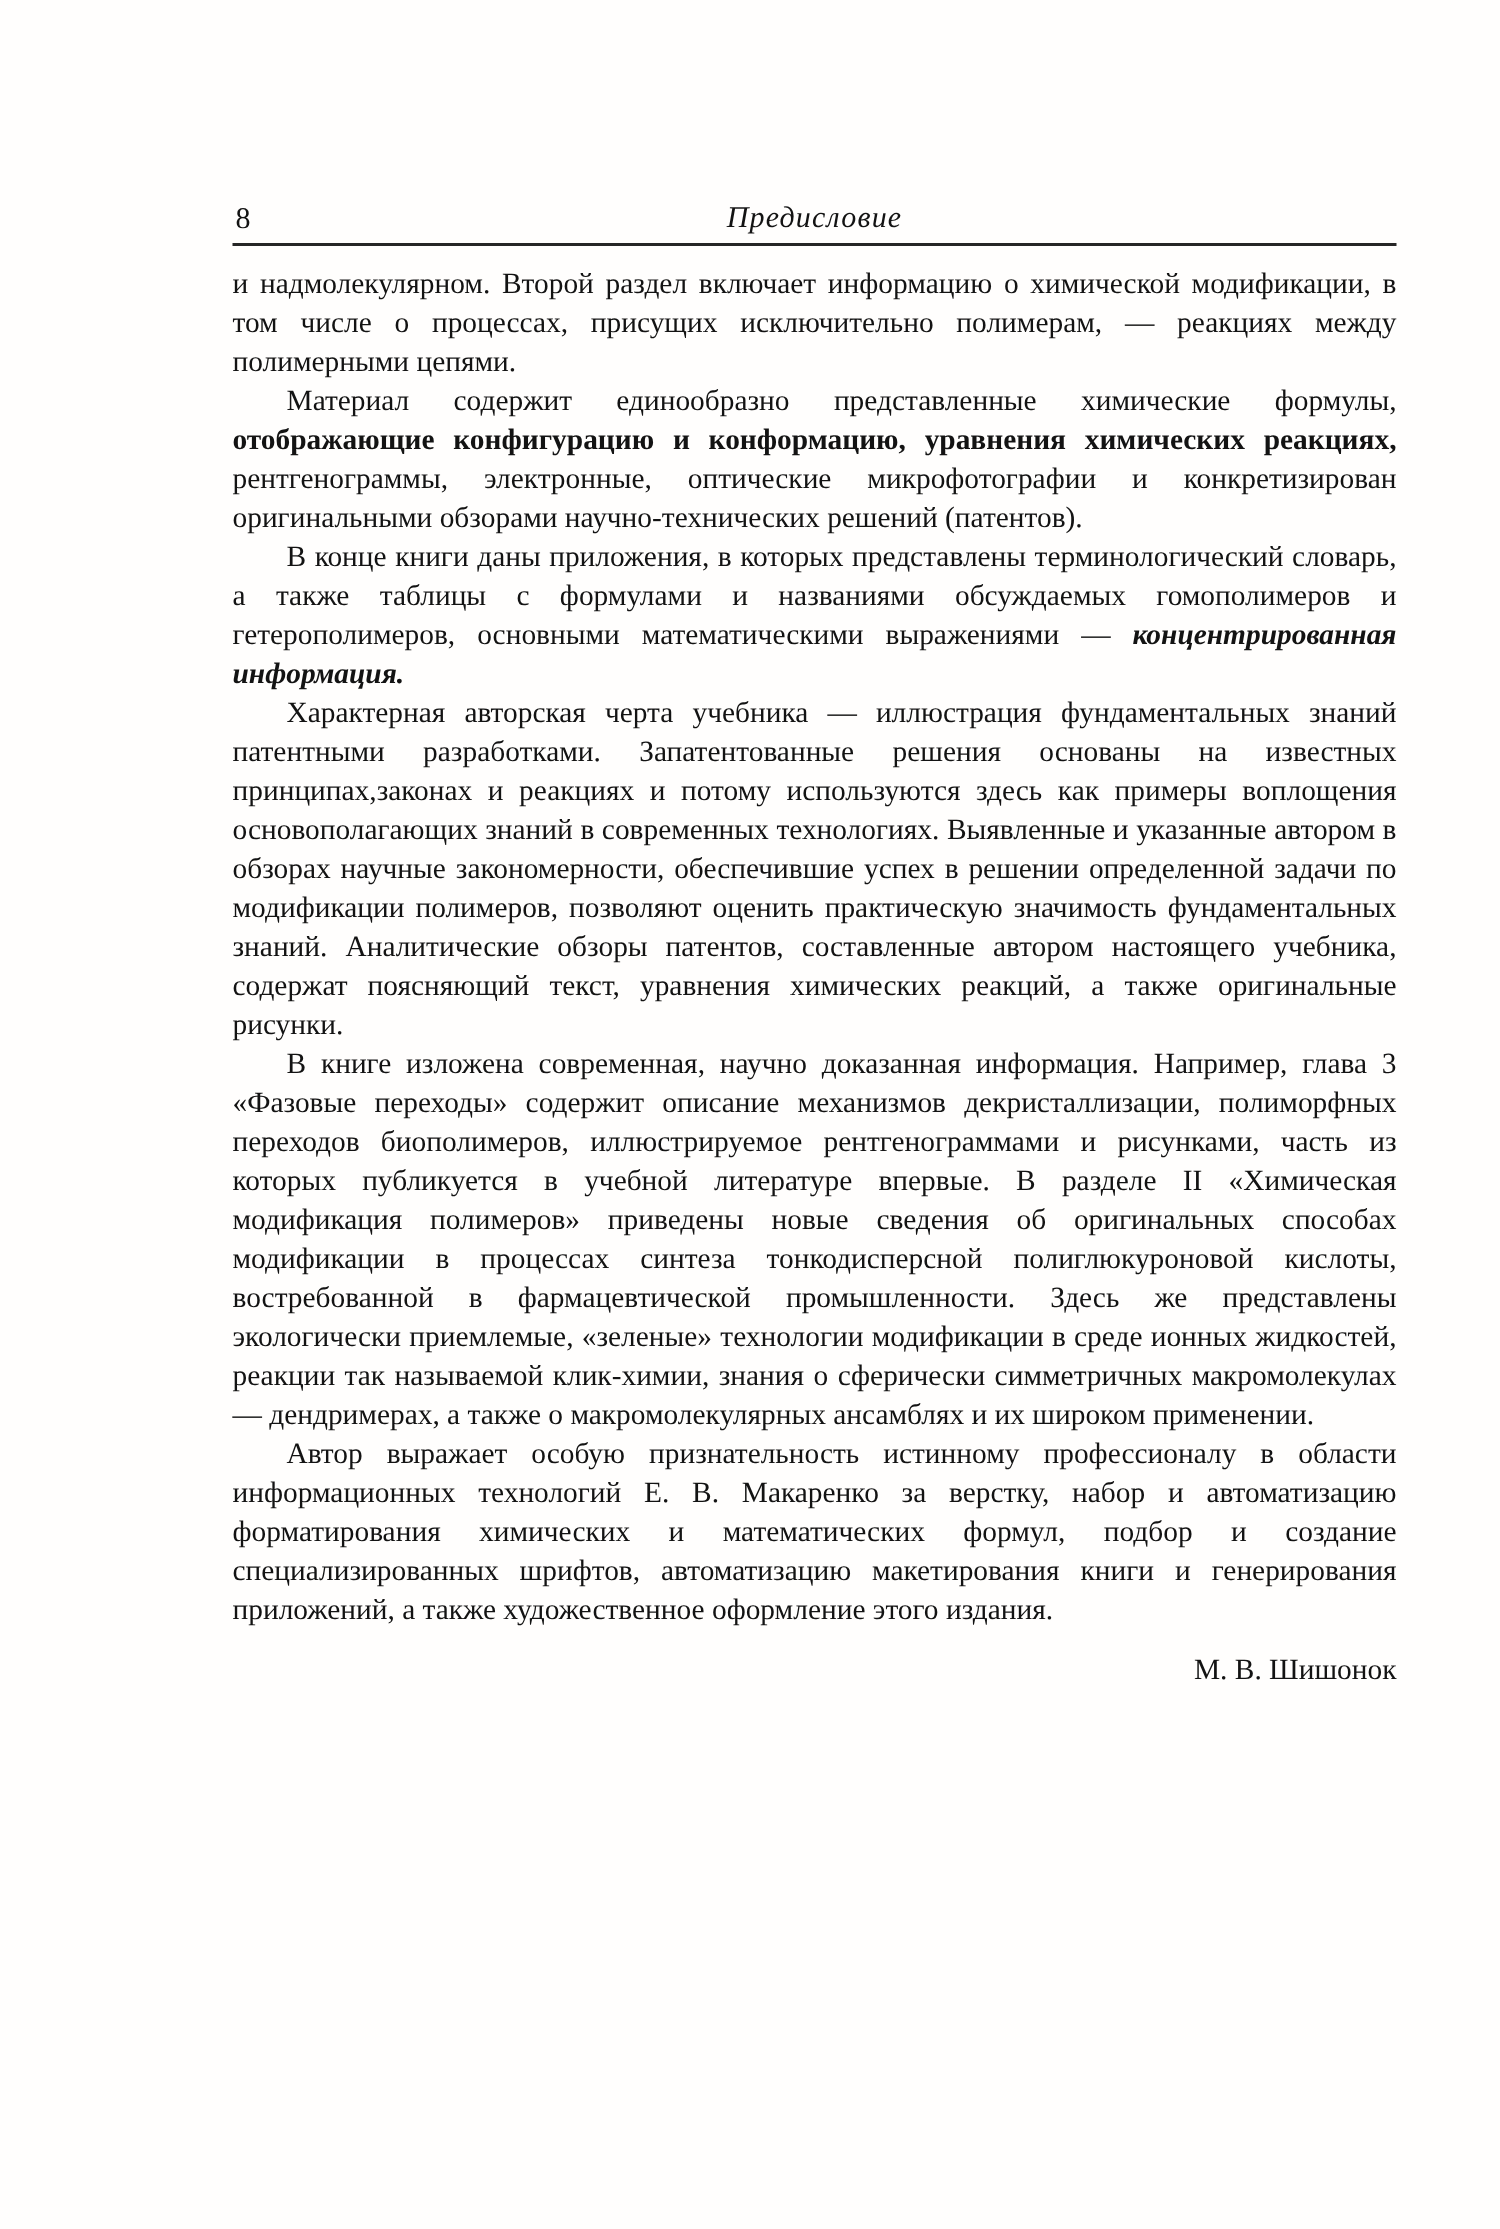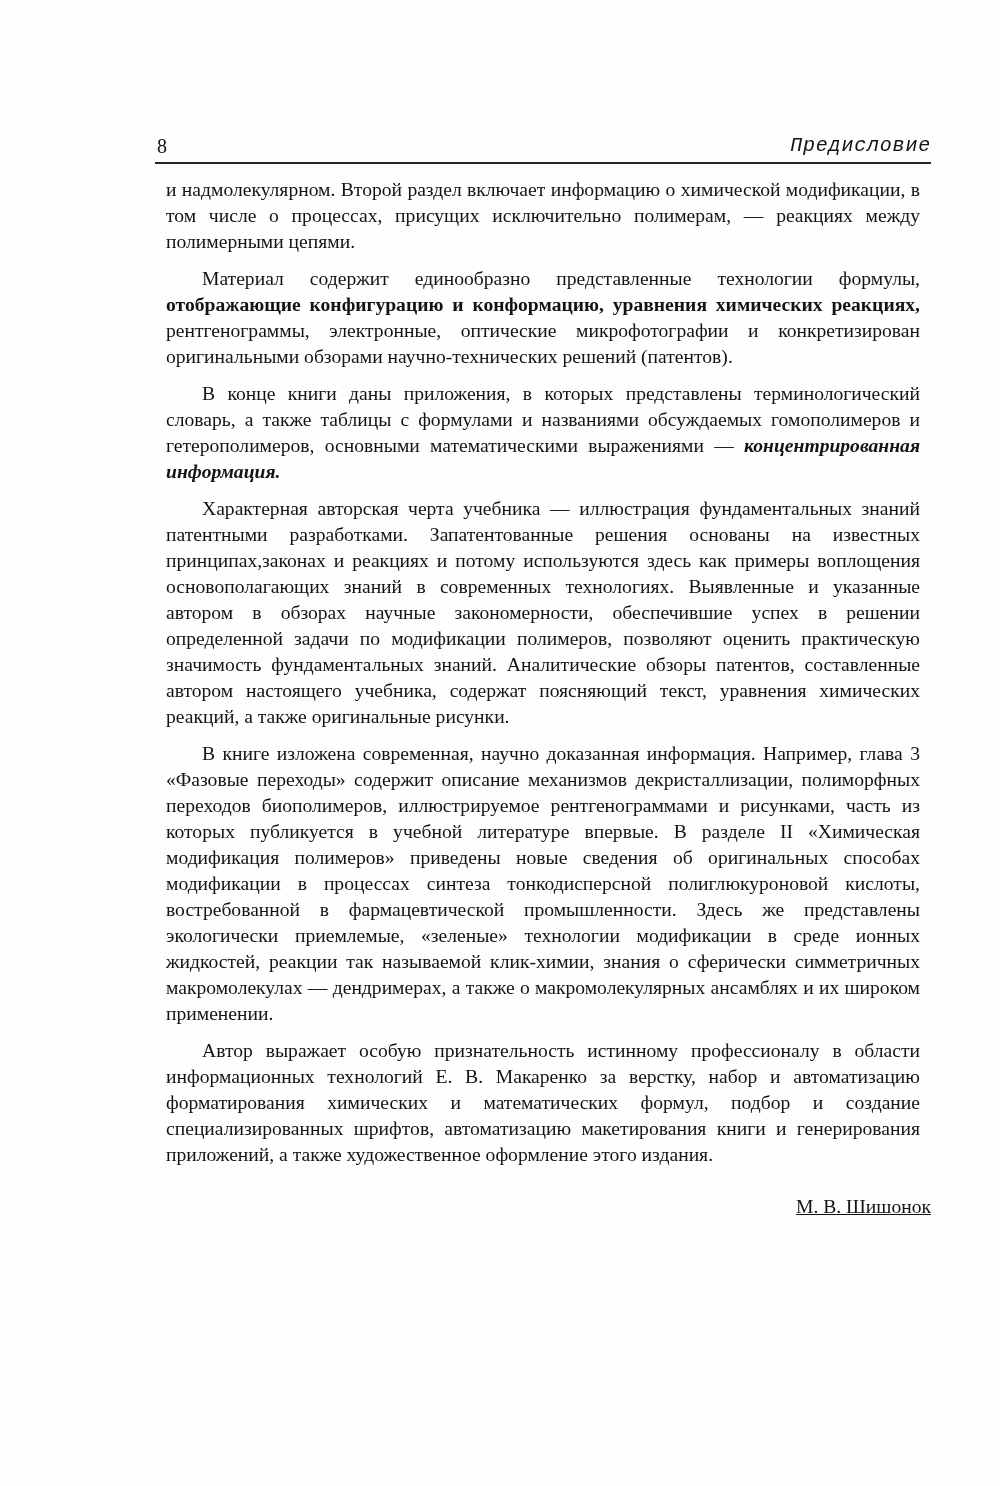--- a/index.html
+++ b/index.html
@@ -28,64 +28,62 @@
     border-bottom: 2px solid #262626;
   }
   .page-number {
     position: absolute;
     left: 2px;
     top: 1px;
     font-size: 20px;
     font-style: normal;
   }
   .header-title {
-    text-align: right;
+    text-align: center;
     font-style: italic;
     font-size: 20px;
     letter-spacing: 0.8px;
-    font-family: Liberation Mono, monospace;
   }
   .body-text {
     margin-top: 13px;
     font-size: 19.6px;
     line-height: 26px;
     text-align: justify;
   }
   .body-text p {
-    margin: 11px;
+    margin: 0;
     padding: 0;
   }
   .body-text p.indent {
     text-indent: 36px;
   }
   .b  { font-weight: bold; }
   .bi { font-weight: bold; font-style: italic; }
   .signature {
-    margin-top: 28px;
+    margin-top: 16px;
     font-size: 19.6px;
     text-align: right;
-    text-decoration: underline;
   }
 </style>
 </head>
 <body>
 
 <div class="page">
   <div class="text-block">
 
     <div class="running-header">
       <span class="page-number">8</span>
       <div class="header-title">Предисловие</div>
     </div>
 
     <div class="body-text">
 
       <p><span>и надмолекулярном. Второй раздел включает информацию о химической модификации, в том числе о процессах, присущих исключительно полимерам, — реакциях между полимерными цепями.</span></p>
 
-      <p class="indent"><span>Материал содержит единообразно представленные технологии формулы, </span><span class="b">отображающие конфигурацию и конформацию, уравнения химических реакциях,</span><span> рентгенограммы, электронные, оптические микрофотографии и конкретизирован оригинальными обзорами научно-технических решений (патентов).</span></p>
+      <p class="indent"><span>Материал содержит единообразно представленные химические формулы, </span><span class="b">отображающие конфигурацию и конформацию, уравнения химических реакциях,</span><span> рентгенограммы, электронные, оптические микрофотографии и конкретизирован оригинальными обзорами научно-технических решений (патентов).</span></p>
 
       <p class="indent"><span>В конце книги даны приложения, в которых представлены терминологический словарь, а также таблицы с формулами и названиями обсуждаемых гомополимеров и гетерополимеров, основными математическими выражениями — </span><span class="bi">концентрированная информация.</span></p>
 
       <p class="indent"><span>Характерная авторская черта учебника — иллюстрация фундаментальных знаний патентными разработками. Запатентованные решения основаны на известных принципах,законах и реакциях и потому используются здесь как примеры воплощения основополагающих знаний в современных технологиях. Выявленные и указанные автором в обзорах научные закономерности, обеспечившие успех в решении определенной задачи по модификации полимеров, позволяют оценить практическую значимость фундаментальных знаний. Аналитические обзоры патентов, составленные автором настоящего учебника, содержат поясняющий текст, уравнения химических реакций, а также оригинальные рисунки.</span></p>
 
       <p class="indent"><span>В книге изложена современная, научно доказанная информация. Например, глава 3 «Фазовые переходы» содержит описание механизмов декристаллизации, полиморфных переходов биополимеров, иллюстрируемое рентгенограммами и рисунками, часть из которых публикуется в учебной литературе впервые. В разделе II «Химическая модификация полимеров» приведены новые сведения об оригинальных способах модификации в процессах синтеза тонкодисперсной полиглюкуроновой кислоты, востребованной в фармацевтической промышленности. Здесь же представлены экологически приемлемые, «зеленые» технологии модификации в среде ионных жидкостей, реакции так называемой клик-химии, знания о сферически симметричных макромолекулах — дендримерах, а также о макромолекулярных ансамблях и их широком применении.</span></p>
 
       <p class="indent"><span>Автор выражает особую признательность истинному профессионалу в области информационных технологий Е. В. Макаренко за верстку, набор и автоматизацию форматирования химических и математических формул, подбор и создание специализированных шрифтов, автоматизацию макетирования книги и генерирования приложений, а также художественное оформление этого издания.</span></p>
 
     </div>

